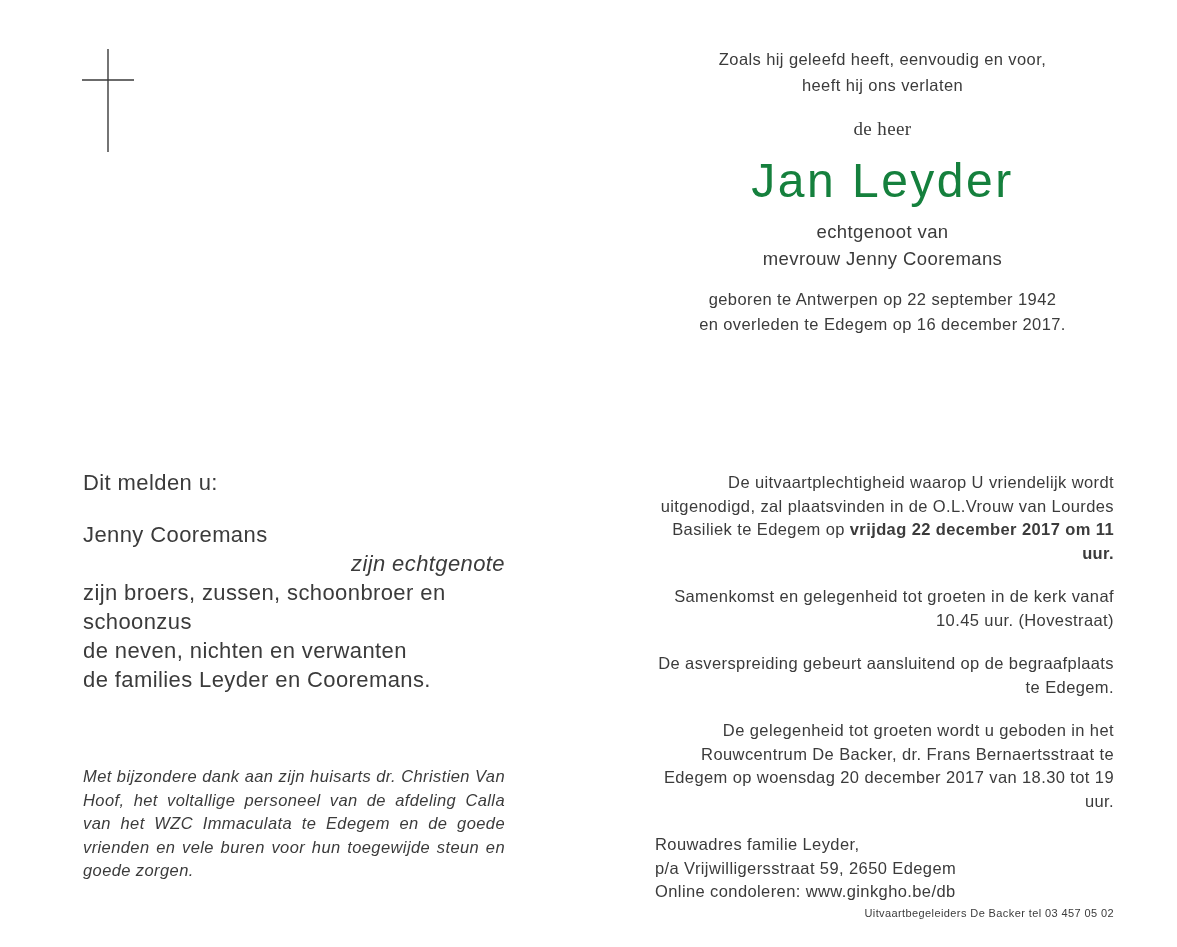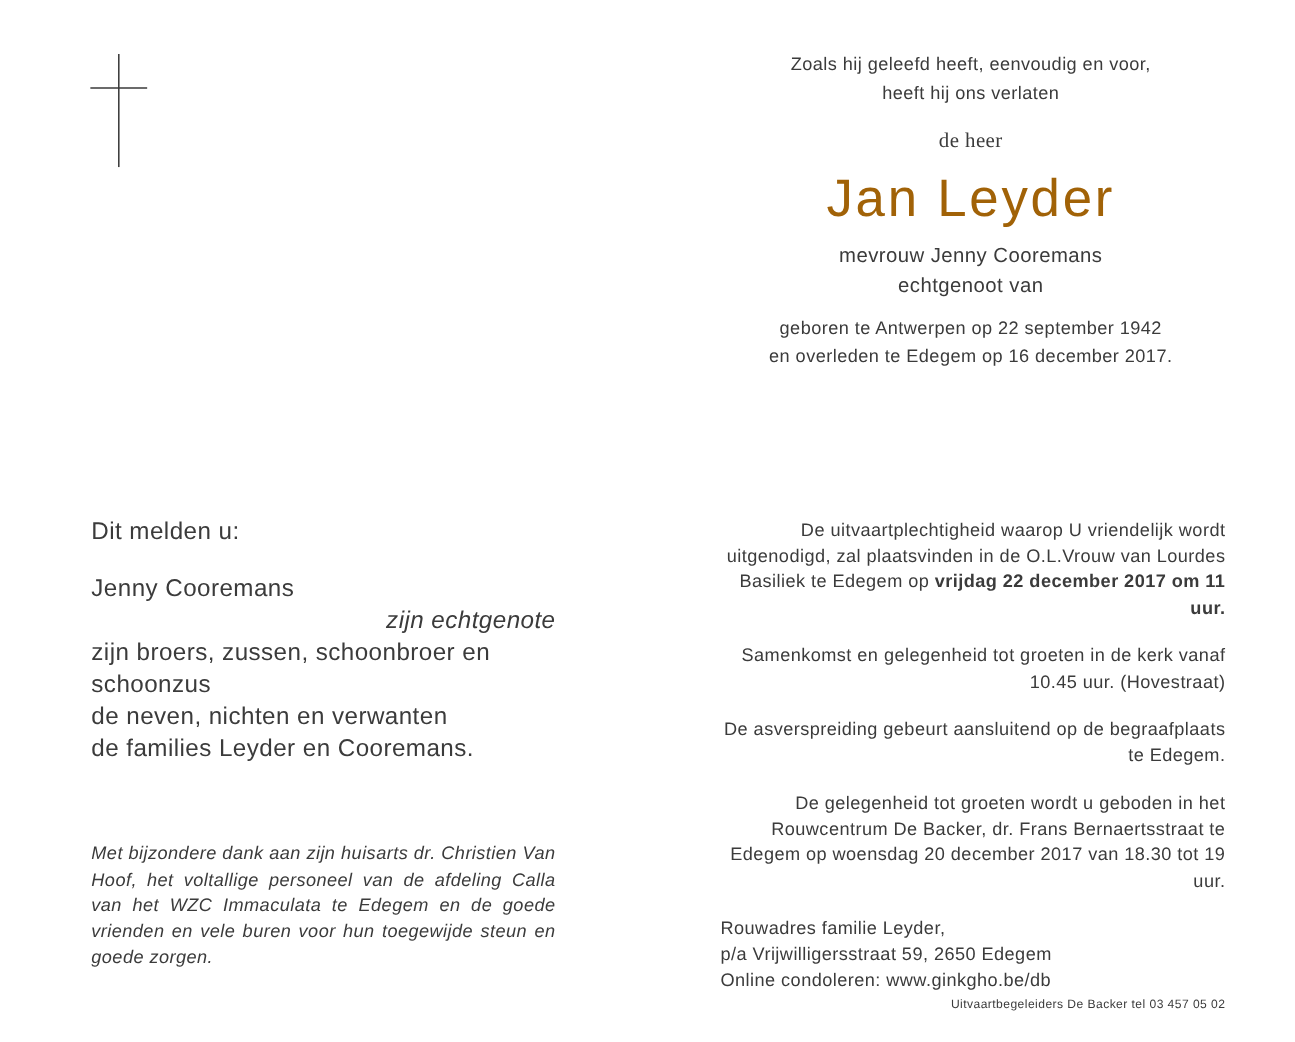--- a/index.html
+++ b/index.html
@@ -43,21 +43,21 @@
     margin-top: 18px;
     font-size: 19px;
     line-height: 26px;
     font-family: Liberation Serif, serif;
   }
   .deceased-name {
     margin-top: 10px;
     font-size: 48px;
     line-height: 58px;
     letter-spacing: 2.5px;
-    color: #a16207;
+    color: #15803d;
     font-weight: normal;
   }
   .relation {
     margin-top: 8px;
     font-size: 18.5px;
     line-height: 27px;
   }
   .life-dates {
     margin-top: 15px;
     font-size: 16.5px;
@@ -138,22 +138,22 @@
       <line x1="0" y1="31" x2="52" y2="31" stroke="#3a3a3a" stroke-width="1.4"></line>
     </svg>
   </div>
 
   <div class="header">
     <div class="epigraph-line">Zoals hij geleefd heeft, eenvoudig en voor,</div>
     <div class="epigraph-line">heeft hij ons verlaten</div>
     <div class="salutation">de heer</div>
     <div class="deceased-name">Jan Leyder</div>
     <div class="relation">
+      <div>echtgenoot van</div>
       <div>mevrouw Jenny Cooremans</div>
-      <div>echtgenoot van</div>
     </div>
     <div class="life-dates">
       <div>geboren te Antwerpen op 22 september 1942</div>
       <div>en overleden te Edegem op 16 december 2017.</div>
     </div>
   </div>
 
   <div class="left-col">
     <div class="announce-heading">Dit melden u:</div>
     <div class="mourners">

